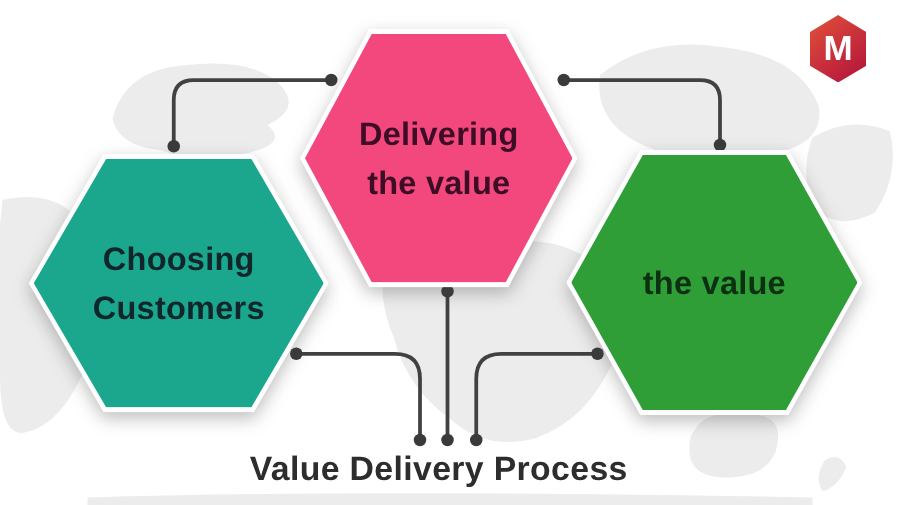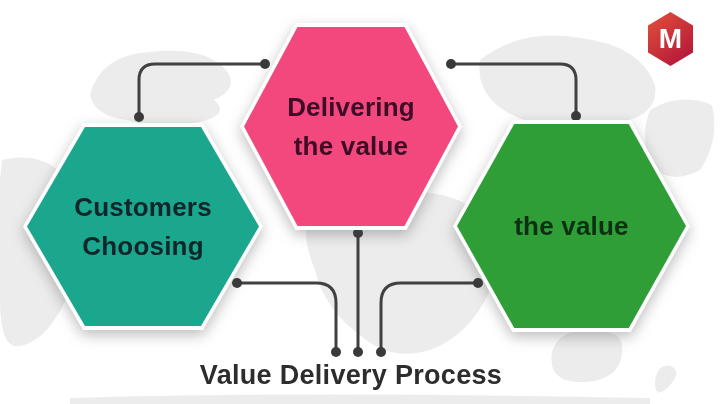--- a/index.html
+++ b/index.html
@@ -119,22 +119,22 @@
       <circle cx="336" cy="352" r="5"></circle>
       <circle cx="478" cy="283" r="5"></circle>
       <circle cx="381" cy="352" r="5"></circle>
     </g>
   </svg>
 
   <div class="hex hex-choosing">
     <div class="hex-white">
       <div class="hex-fill" style="background: rgb(27, 167, 142);"></div>
       <div class="hex-label" style="color: rgb(16, 38, 43);">
+        <span>Choosing</span>
         <span>Customers</span>
-        <span>Choosing</span>
       </div>
     </div>
   </div>
 
   <div class="hex hex-delivering">
     <div class="hex-white">
       <div class="hex-fill" style="background: rgb(242, 72, 125);"></div>
       <div class="hex-label" style="color: rgb(61, 13, 38);">
         <span>Delivering</span>
         <span>the value</span>

